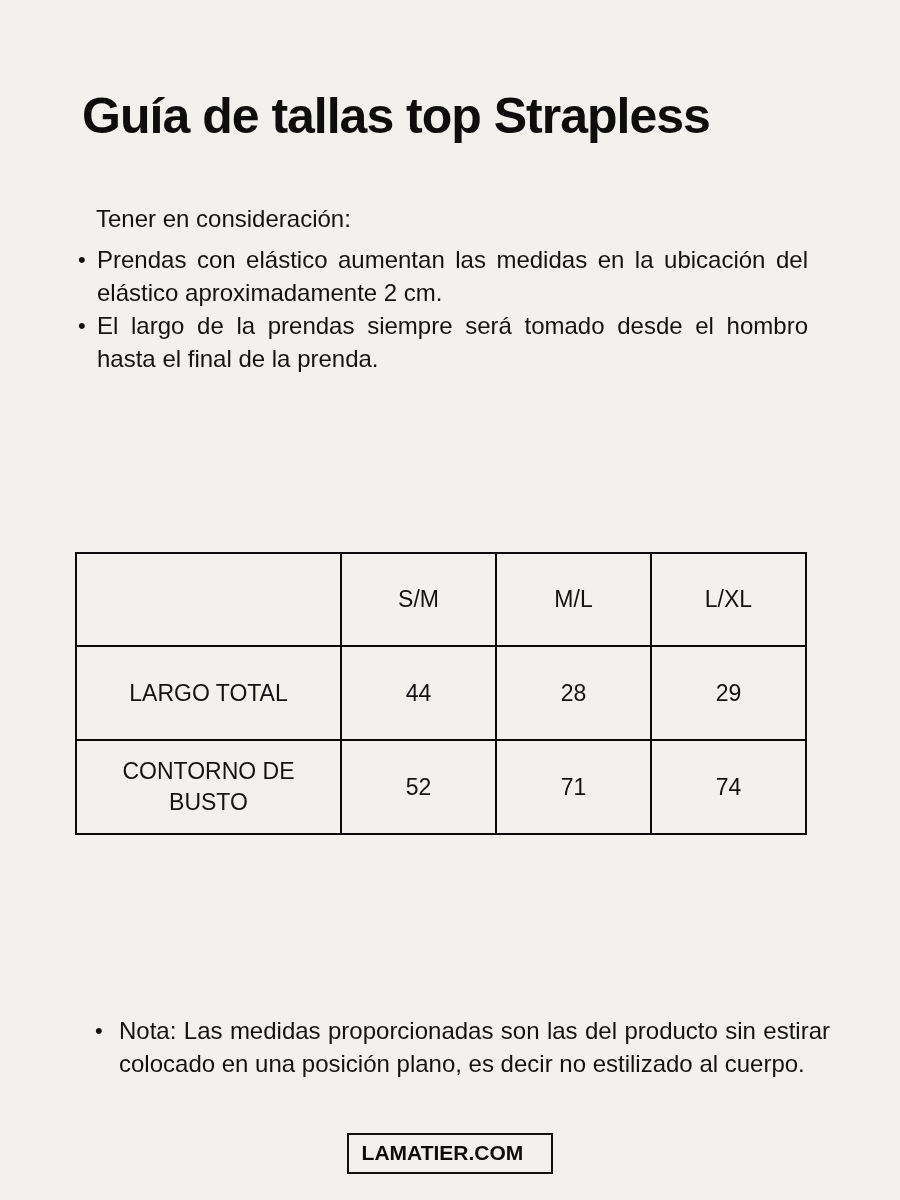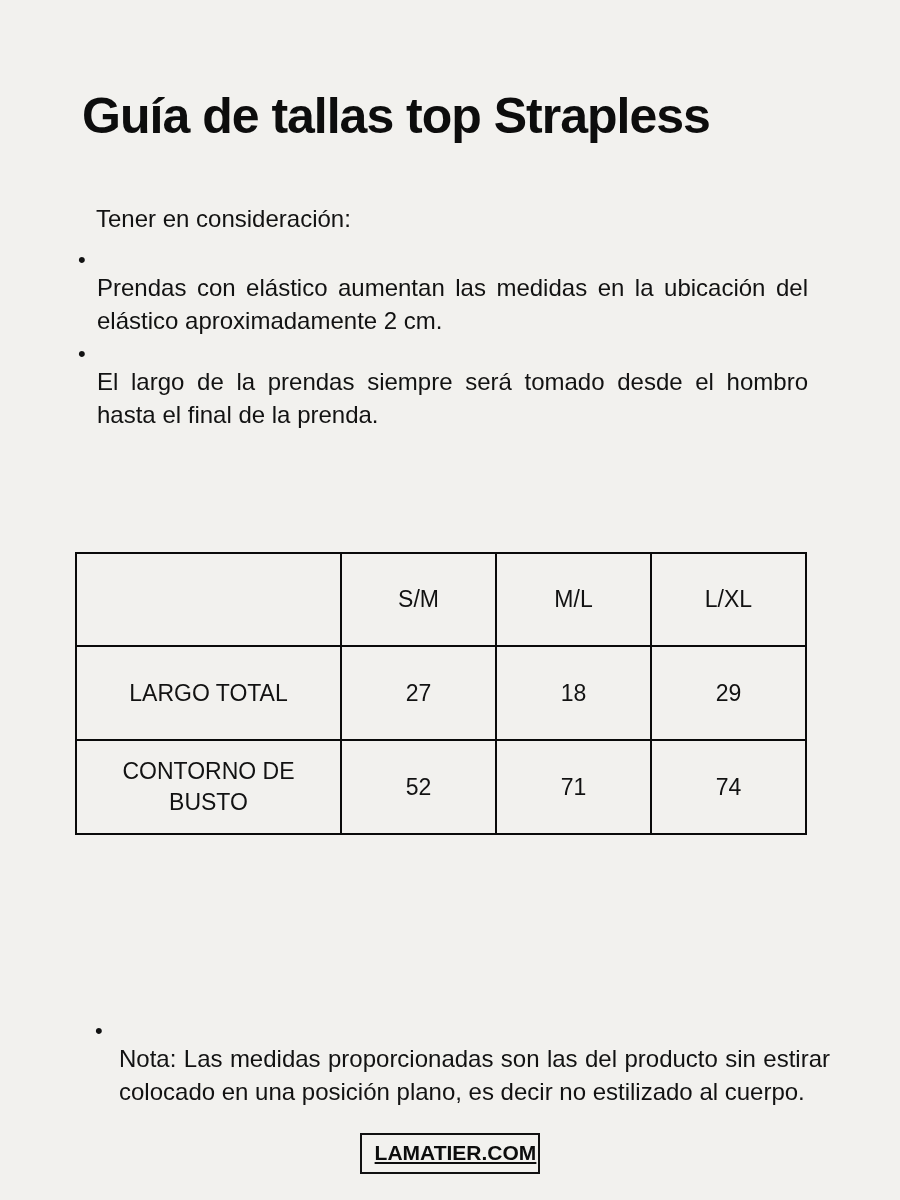--- a/index.html
+++ b/index.html
@@ -48,21 +48,20 @@
     align-items: flex-start;
   }
   .bullet-item .marker {
     flex: 0 0 19px;
     font-size: 22px;
     line-height: 33px;
   }
   .bullet-item .bullet-text {
     flex: 1;
     text-align: justify;
-    margin-top: 28px;
   }
 
   
   .size-table {
     position: absolute;
     top: 552px;
     left: 75px;
     border-collapse: collapse;
     table-layout: fixed;
     font-size: 23px;
@@ -101,27 +100,26 @@
 
   
   .footer-badge {
     position: absolute;
     top: 1133px;
     left: 0;
     right: 0;
     margin: 0 auto;
     width: max-content;
     border: 2px solid #111111;
-    padding: 6px 2px 7px 13px;
+    padding: 6px 28px 7px 13px;
     font-size: 21px;
     font-weight: bold;
     letter-spacing: 0px;
     color: #0d0d0d;
     background: transparent;
-    text-decoration: underline;
   }
 </style>
 </head>
 <body>
 
 <h1 class="page-title">Guía de tallas top Strapless</h1>
 
 <div class="considerations">
   <div class="heading">Tener en consideración:</div>
   <div class="bullet-item">
@@ -143,22 +141,22 @@
   </colgroup>
   <tbody>
       <tr class="header-row">
     <td></td>
     <td>S/M</td>
     <td>M/L</td>
     <td>L/XL</td>
   </tr>
   <tr class="data-row">
     <td class="row-label">LARGO TOTAL</td>
-    <td>27</td>
-    <td>18</td>
+    <td>44</td>
+    <td>28</td>
     <td>29</td>
   </tr>
   <tr class="data-row">
     <td class="row-label">CONTORNO DE BUSTO</td>
     <td>52</td>
     <td>71</td>
     <td>74</td>
   </tr>
 </tbody>
   </table>

